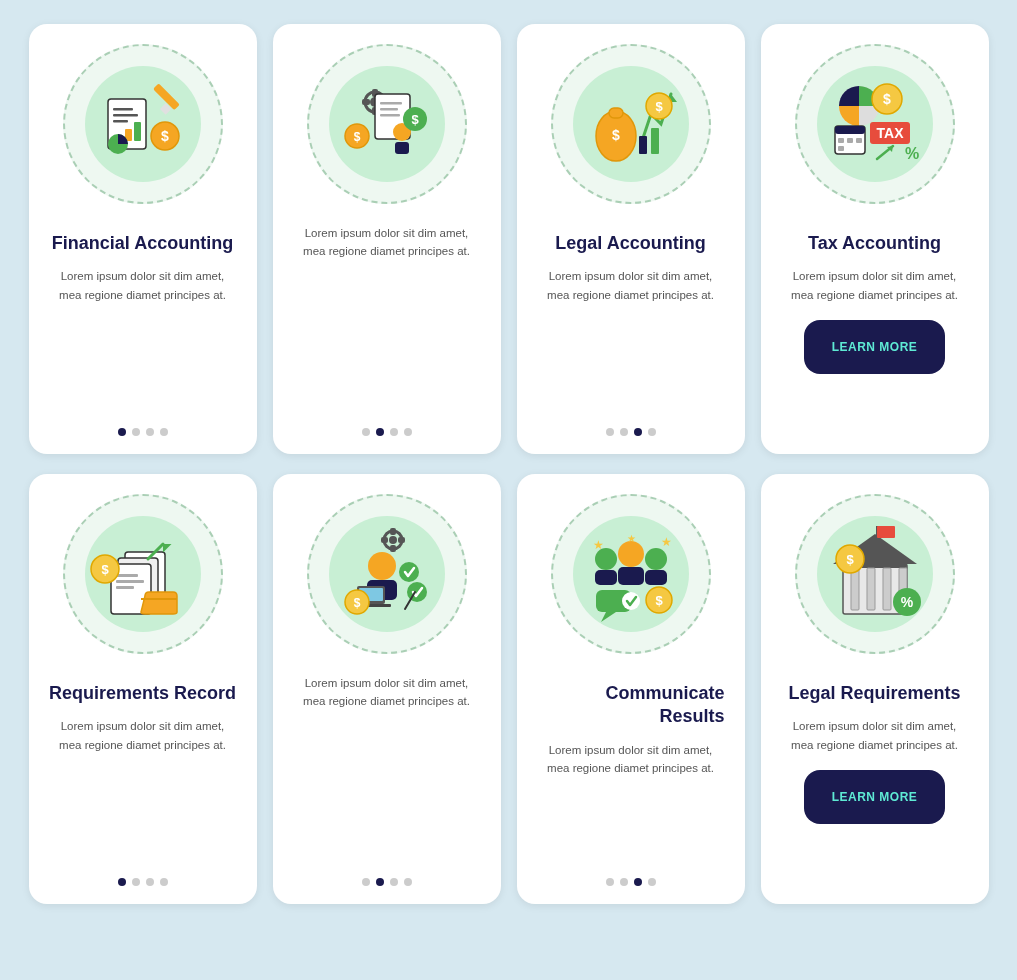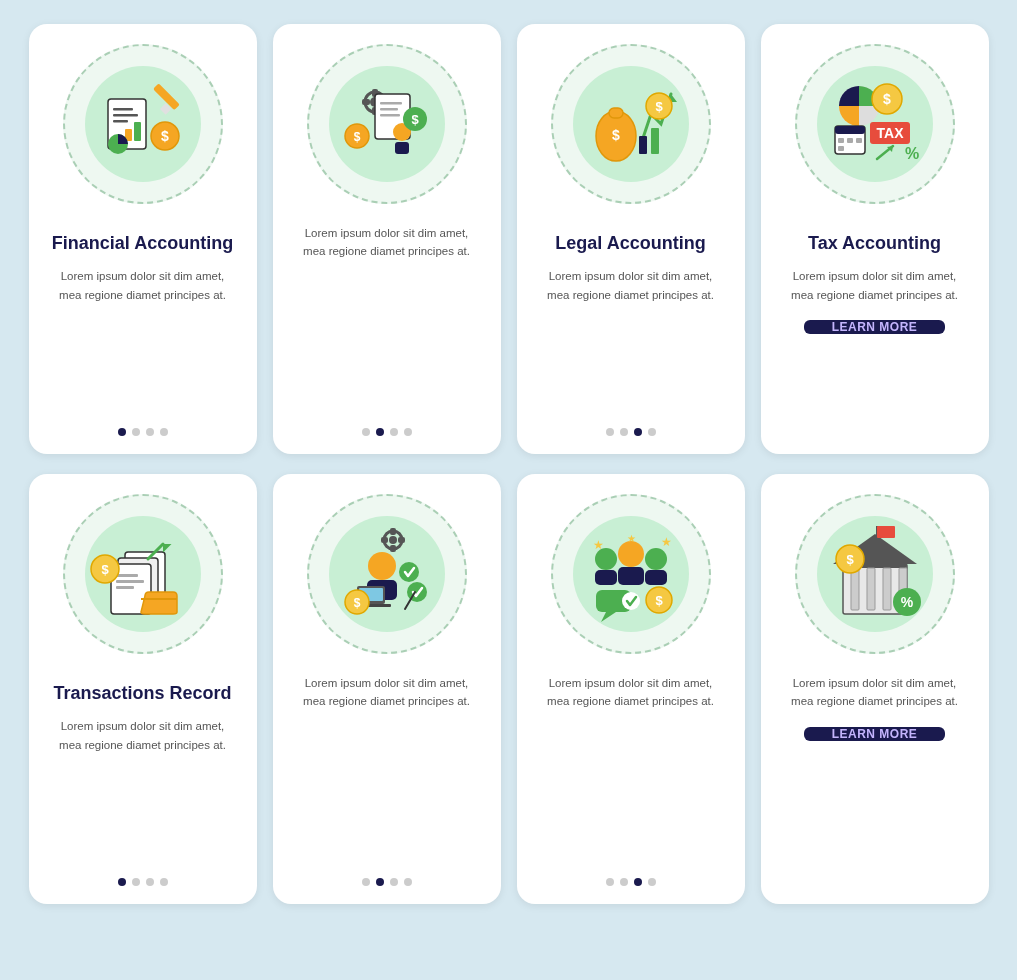--- a/index.html
+++ b/index.html
@@ -79,24 +79,24 @@
       height: 8px;
       border-radius: 50%;
       background: #ccc;
     }
     .dot.active {
       background: #1a1a4e;
     }
     .card-btn {
       margin-top: 16px;
       background: #1a1a4e;
-      color: #c4b5fd;
+      color: #5eead4;
       border: none;
-      border-radius: 6px;
-      padding: 0 28px;
+      border-radius: 16px;
+      padding: 20px 28px;
       font-size: 12px;
       font-weight: 700;
       letter-spacing: 0.5px;
       cursor: pointer;
     }
     
     svg {
       width: 120px;
       height: 120px;
     }
@@ -273,21 +273,21 @@
           <text x="22" y="60" text-anchor="middle" font-size="13" font-weight="bold" fill="white">$</text>
 
           <line x1="65" y1="45" x2="80" y2="30" stroke="#4caf50" stroke-width="3" stroke-linecap="round"></line>
           <polygon points="80,30 74,36 86,36" fill="#4caf50" transform="rotate(-45 80 30)"></polygon>
 
           <path d="M62,82 Q62,78 66,78 L90,78 Q94,78 94,82 L94,98 Q94,100 90,100 L62,100 Q58,100 58,98 Z" fill="#f5a623" stroke="#e0970a" stroke-width="1.5"></path>
           <rect x="58" y="84" width="36" height="2" fill="#e0970a"></rect>
         </svg>
       </div>
     </div>
-    <div class="card-title">Transactions
+    <div class="card-title">Requirements
 Record</div>
     <div class="card-desc">Lorem ipsum dolor sit dim amet, mea regione diamet principes at.</div>
     <div class="card-dots">
       <div class="dot active"></div>
       <div class="dot"></div>
       <div class="dot"></div>
       <div class="dot"></div>
     </div>
   </div>
 
@@ -355,20 +355,22 @@
           <polygon points="35,98 30,108 45,98" fill="#4caf50"></polygon>
 
           <circle cx="60" cy="87" r="9" fill="white"></circle>
           <polyline points="56,87 59,91 65,83" fill="none" stroke="#4caf50" stroke-width="2.5" stroke-linecap="round" stroke-linejoin="round"></polyline>
 
           <circle cx="88" cy="86" r="13" fill="#f5c842" stroke="#e0a800" stroke-width="1.5"></circle>
           <text x="88" y="91" text-anchor="middle" font-size="13" font-weight="bold" fill="white">$</text>
         </svg>
       </div>
     </div>
+    <div class="card-title">Communicate
+Results</div>
     <div class="card-desc">Lorem ipsum dolor sit dim amet, mea regione diamet principes at.</div>
     <div class="card-dots">
       <div class="dot"></div>
       <div class="dot"></div>
       <div class="dot active"></div>
       <div class="dot"></div>
     </div>
   </div>
 
   <div class="card">
@@ -391,16 +393,18 @@
           <text x="35" y="50" text-anchor="middle" font-size="13" font-weight="bold" fill="white">$</text>
 
           <circle cx="92" cy="88" r="14" fill="#4caf50"></circle>
           <text x="92" y="93" text-anchor="middle" font-size="14" font-weight="bold" fill="white">%</text>
 
           <line x1="62" y1="12" x2="62" y2="35" stroke="#555" stroke-width="2"></line>
           <rect x="62" y="12" width="18" height="12" rx="1" fill="#e74c3c"></rect>
         </svg>
       </div>
     </div>
+    <div class="card-title">Legal
+Requirements</div>
     <div class="card-desc">Lorem ipsum dolor sit dim amet, mea regione diamet principes at.</div>
     <button class="card-btn">LEARN MORE</button>
   </div>
 </div>
 
 </body></html>

